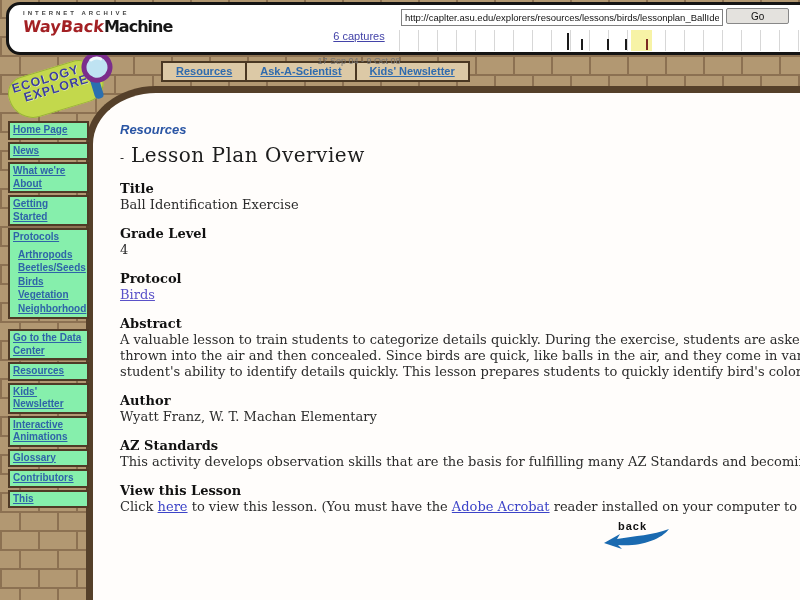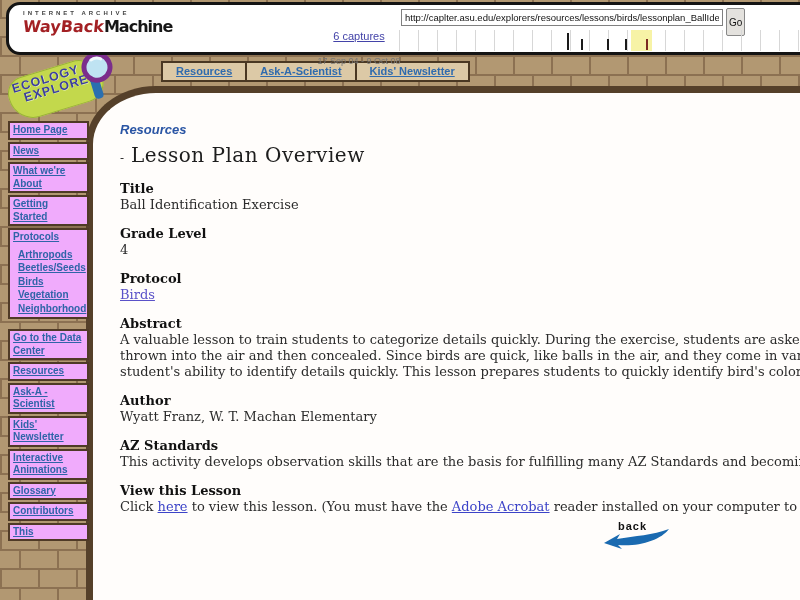--- a/index.html
+++ b/index.html
@@ -20,21 +20,21 @@
   .wb-logo{position:absolute;left:14px;top:5px;line-height:1;}
   .wb-ia{font-size:6px;letter-spacing:3px;color:#444;font-weight:bold;margin-bottom:3px;}
   .wb-name{font-size:16px;font-weight:bold;font-family:"DejaVu Sans",sans-serif;}
   .wb-way{color:#a32024;transform:skewX(-6deg);display:inline-block;}
   .wb-machine{color:#161616;letter-spacing:-1px;}
   .wb-captures{position:absolute;left:300px;top:21px;width:100px;text-align:center;}
   .wb-captures a{font-size:11px;font-weight:normal;color:#4343a8;text-decoration:underline;cursor:pointer;}
   .wb-dates{font-size:9px;color:#777;margin-top:12px;}
   .wb-url{position:absolute;left:392px;top:4px;width:314px;height:13px;font-size:9.5px;
     border:1px solid #808080;padding:1px 3px;color:#111;font-family:"Liberation Sans",sans-serif;}
-  .wb-go{position:absolute;left:717px;top:3px;height:28px;font-size:10px;padding:1px 2px;
+  .wb-go{position:absolute;left:717px;top:3px;height:16px;font-size:10px;padding:1px 24px;
     background:#e4e2de;border:1px solid #888;border-radius:2px;color:#111;}
   .wb-timeline{position:absolute;left:390px;top:25px;right:3px;height:21px;
     background:repeating-linear-gradient(to right,#d7d7d7 0 1px,transparent 1px 19px);}
   .wb-tick{position:absolute;bottom:1px;width:2px;}
   .wb-hl{position:absolute;top:0;bottom:0;}
   
   .eco-logo{position:absolute;left:2px;top:53px;width:128px;height:72px;z-index:20;}
   .eco-blob{position:absolute;left:6px;top:14px;width:96px;height:44px;background:#c3d84c;
     border-radius:18px 26px 20px 26px;transform:rotate(-17deg);
     box-shadow:0 0 0 1px #9ab23a inset;}
@@ -45,21 +45,21 @@
   
   .top-nav{position:absolute;left:161px;top:61px;display:flex;border:2px solid #4a3823;z-index:15;}
   .top-nav .nav-btn{background:#dcc9a6;border-right:2px solid #4a3823;padding:2px 13px 3px 13px;
     font-size:11px;font-weight:bold;color:#2f6bae;text-decoration:underline;cursor:pointer;white-space:nowrap;}
   .top-nav .nav-btn:last-child{border-right:none;}
   
   .panel{position:absolute;left:86px;top:86px;right:0;bottom:0;background:#fffdfb;
     border-top:7px solid #55402a;border-left:7px solid #55402a;border-top-left-radius:70px 58px;z-index:5;}
   
   .sidebar{position:absolute;left:8px;top:121px;width:81px;z-index:10;}
-  .sb-box{background:#f0abfc;border:2px solid #4f3a26;padding:1px 3px;margin-bottom:2px;}
+  .sb-box{background:#86efac;border:2px solid #4f3a26;padding:1px 3px;margin-bottom:2px;}
   .sb-box a{font-size:10px;font-weight:bold;color:#2f64a8;text-decoration:underline;cursor:pointer;
     line-height:12.5px;display:block;}
   .sb-gap{height:8px;}
   .sb-sub{padding-left:5px;margin-top:5px;}
   .sb-sub a{margin-bottom:1px;}
   
   .main{position:absolute;left:120px;top:122px;width:1100px;z-index:8;color:#222;
     font-family:"DejaVu Serif","Liberation Serif",serif;font-size:13px;}
   .crumb{font-family:"Liberation Sans",sans-serif;font-size:13px;font-weight:bold;color:#2a55a4;
     text-decoration:none;font-style:italic;cursor:pointer;}
@@ -150,23 +150,20 @@
     </div>
   </div>
   <div class="sb-gap"></div>
   <div class="sb-box">
       <a>Go to the Data Center</a>
     </div>
   <div class="sb-box">
       <a>Resources</a>
     </div>
   <div class="sb-box">
-      <a>Ask-A -Scientist</a>
-    </div>
-  <div class="sb-box">
       <a>Kids' Newsletter</a>
     </div>
   <div class="sb-box">
       <a>Interactive Animations</a>
     </div>
   <div class="sb-box">
       <a>Glossary</a>
     </div>
   <div class="sb-box">
       <a>Contributors</a>

